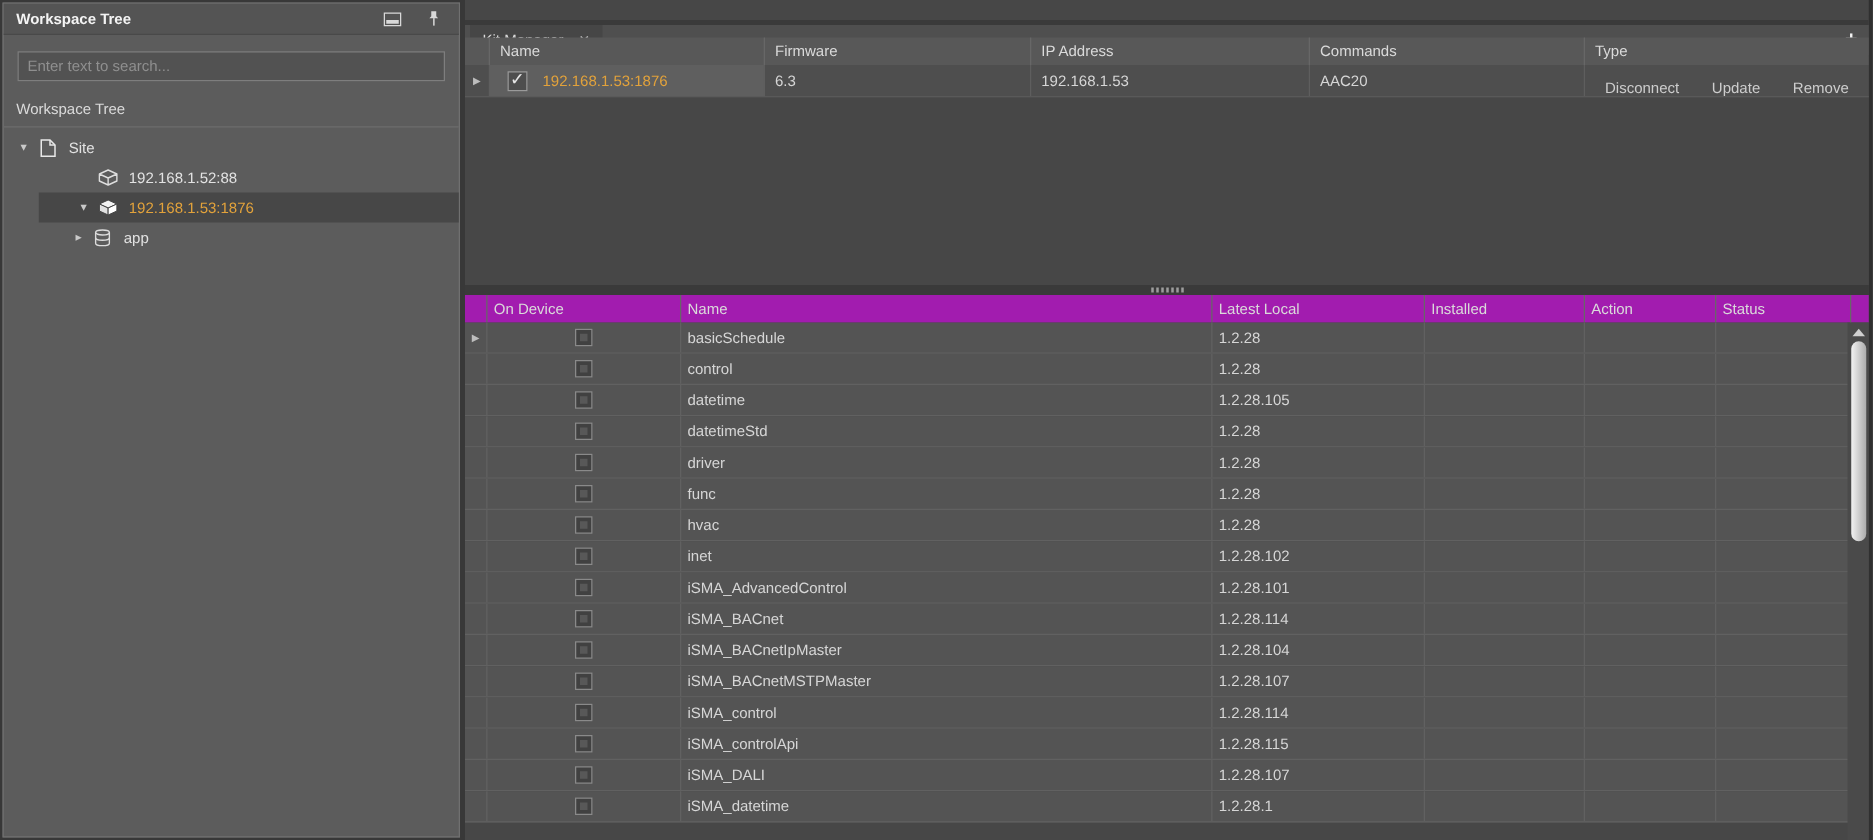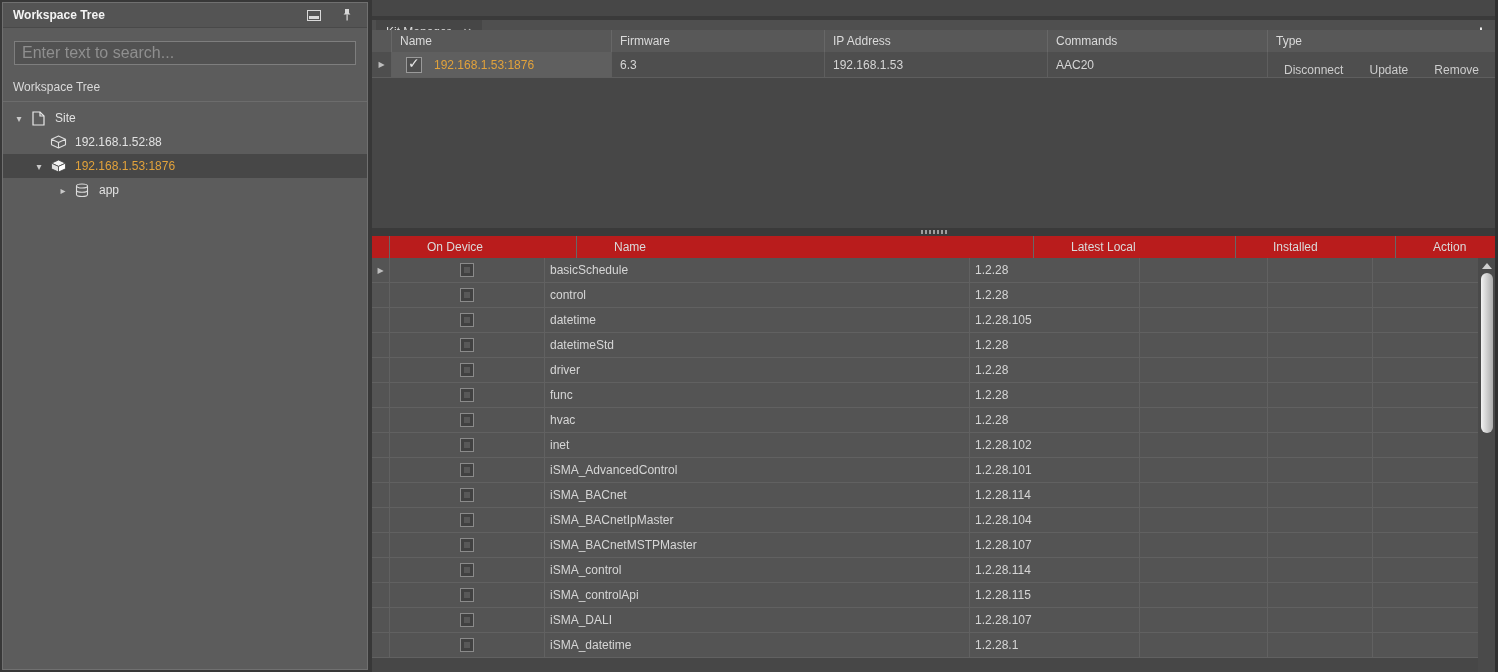--- a/index.html
+++ b/index.html
@@ -20,32 +20,32 @@
     padding:0 10px; background:#545454; border-bottom:1px solid #494949;
   }
   .lp-title { font-weight:bold; color:#f4f4f4; flex:1; }
   .winbtn { width:14px; height:11px; border:1px solid #d9d9d9; position:relative; margin-right:20px; }
   .winbtn::after { content:""; position:absolute; left:1px; right:1px; bottom:1px; height:3px; background:#d9d9d9; }
   .pinbtn { width:12px; height:14px; position:relative; margin-right:4px; }
   .pinbtn svg { display:block; }
   .search-wrap { padding:13px 11px 12px 11px; }
   .search-input {
     width:100%; height:24px; background:#525252; border:1px solid #7e7e7e;
-    color:#cfcfcf; padding:0 7px; font-family:inherit; font-size:16px; outline:none;
+    color:#cfcfcf; padding:0 7px; font-family:inherit; font-size:12px; outline:none;
   }
   .search-input::placeholder { color:#8f8f8f; }
   .tree-label { padding:3px 10px 7px 10px; color:#dadada; border-bottom:1px solid #6c6c6c; }
   .tree { padding-top:4px; }
   .tree-row { height:24px; display:flex; align-items:center; color:#e2e2e2; }
   .tree-row.selected { background:#474747; }
   .tree-row.selected .tr-label { color:#e2a23b; }
   .tw { width:16px; text-align:center; font-size:10px; color:#c9c9c9; flex:0 0 16px; }
   .ti { width:22px; display:flex; justify-content:center; flex:0 0 22px; }
   .tr-label { margin-left:6px; }
-  .ind-0 { padding-left:8px; } .ind-1 { padding-left:28px; } .ind-2 { padding-left:52px; }
+  .ind-0 { padding-left:8px; } .ind-1 { padding-left:28px;margin-left:28px; } .ind-2 { padding-left:52px; }
 
   
   .right-area { position:absolute; left:372px; top:0; width:1126px; height:672px; background:#474747; border-right:3px solid #303030; }
 
   
   .tab-bar { position:absolute; left:0; top:16px; right:0; height:30px; background:#4f4f4f; border-top:4px solid #3a3a3a; border-bottom:2px solid #383838; }
   .tab { position:absolute; left:4px; top:0; height:24px; background:#464646; display:flex; align-items:center; padding:0 10px; color:#dcdcdc; }
   .tab-close { margin-left:12px; color:#c9c9c9; font-weight:bold; font-size:11px; }
   .tab-add { position:absolute; right:9px; top:1px; color:#f2f2f2; font-size:17px; font-weight:bold; line-height:22px; }
 
@@ -62,22 +62,22 @@
   .row-arrow { color:#bdbdbd; font-size:8px; width:100%; text-align:center; }
   .cmds { justify-content:space-between; padding:0 16px !important; color:#cdcdcd; }
   .empty-pane { position:absolute; top:78px; left:0; right:0; height:150px; background:#474747; }
 
   
   .splitter { position:absolute; top:228px; left:0; right:0; height:8px; background:#3a3a3a; display:flex; align-items:center; justify-content:center; }
   .grip { display:flex; gap:2px; }
   .grip i { width:2px; height:4px; background:#9d9d9d; display:block; }
 
   
-  .kit-header { position:absolute; top:236px; left:0; right:0; height:22px; background:#b91c1c; display:grid;
-    grid-template-columns:18px 155px 425px 170px 128px 105px 108px 1fr;gap:32px; }
+  .kit-header { position:absolute; top:236px; left:0; right:0; height:22px; background:#a21caf; display:grid;
+    grid-template-columns:18px 155px 425px 170px 128px 105px 108px 1fr; }
   .kit-header .cell { border-right:1px solid #676767; display:flex; align-items:center; padding-left:5px; color:#dadada; }
   .kit-header .cell:last-child { border-right:none; }
   .kit-body { position:absolute; top:258px; bottom:0; left:0; width:1109px; overflow:hidden; border-right:1px solid #5e5e5e; }
   .kit-row { display:grid; grid-template-columns:18px 155px 425px 170px 128px 105px 108px; height:25px; background:#545454; border-bottom:1px solid #616161; }
   .kit-row .cell { border-right:1px solid #616161; display:flex; align-items:center; padding-left:5px; }
   .kit-row .c-ind { padding-left:0; }
   .kit-row .c-chk { justify-content:center; padding-left:0; }
   .kit-row .row-arrow { visibility:hidden; }
 
   

